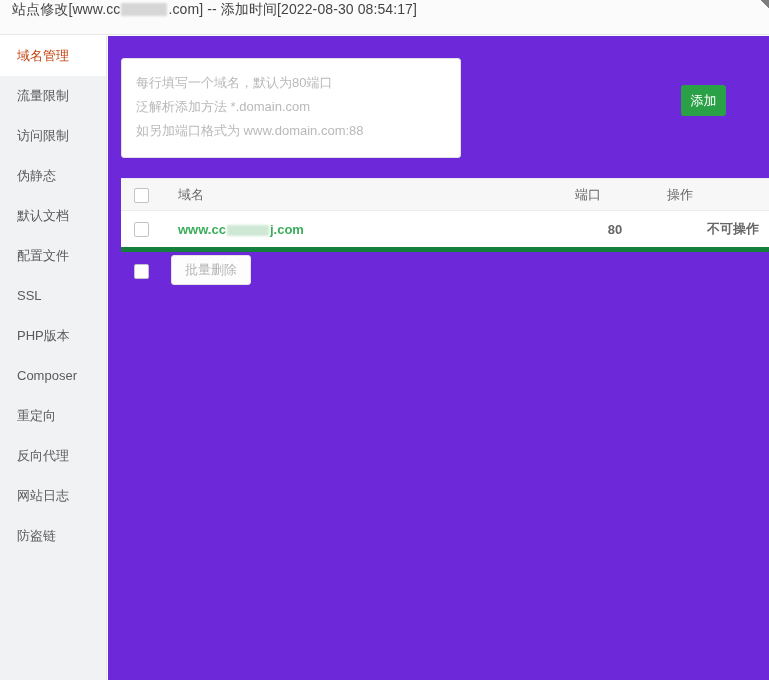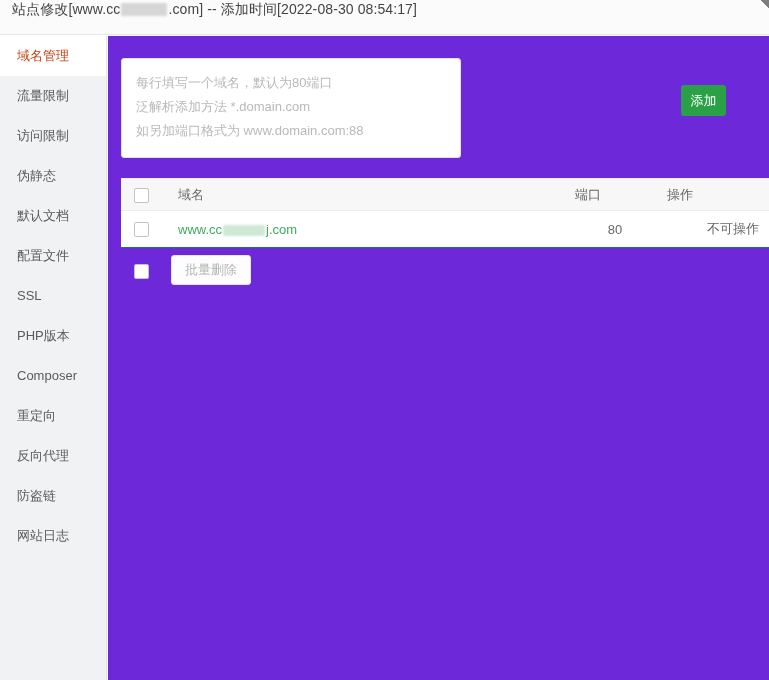--- a/index.html
+++ b/index.html
@@ -159,25 +159,26 @@
     border-bottom: 1px solid #ececec;
     height: 31px;
     font-weight: normal;
     font-size: 13px;
     color: #666666;
     text-align: left;
     padding: 0;
   }
   .dtable tbody td {
     height: 36px;
-    border-bottom: 1px solid #15803d;
+    border-bottom: 5px solid #15803d;
     font-size: 13px;
     color: #666666;
     padding: 0;
     background: #ffffff;
+    font-weight: bold;
   }
   .col-check { width: 44px; padding-left: 13px !important; }
   .col-domain { }
   .col-port { width: 80px; text-align: center; padding-right: 12px !important; }
   .col-op { width: 92px; text-align: right; padding-right: 10px !important; }
 
   .cbx {
     display: inline-block;
     width: 15px;
     height: 15px;
@@ -243,22 +244,22 @@
   <div class="side-item"><span>流量限制</span></div>
   <div class="side-item"><span>访问限制</span></div>
   <div class="side-item"><span>伪静态</span></div>
   <div class="side-item"><span>默认文档</span></div>
   <div class="side-item"><span>配置文件</span></div>
   <div class="side-item"><span>SSL</span></div>
   <div class="side-item"><span>PHP版本</span></div>
   <div class="side-item"><span>Composer</span></div>
   <div class="side-item"><span>重定向</span></div>
   <div class="side-item"><span>反向代理</span></div>
+  <div class="side-item"><span>网站日志</span></div>
   <div class="side-item"><span>防盗链</span></div>
-  <div class="side-item"><span>网站日志</span></div>
 </div>
 
 <div class="main">
 
   <div class="input-row">
     <textarea class="domain-textarea" placeholder="每行填写一个域名，默认为80端口
 泛解析添加方法 *.domain.com
 如另加端口格式为 www.domain.com:88" style=""></textarea>
     <button class="add-button">添加</button>
   </div>

